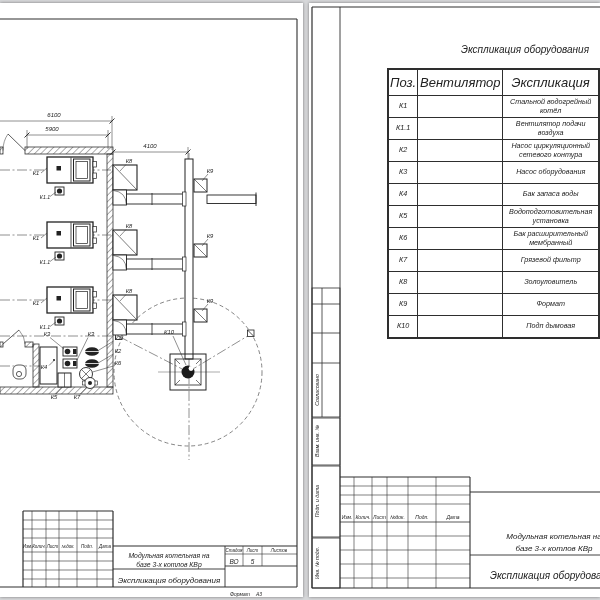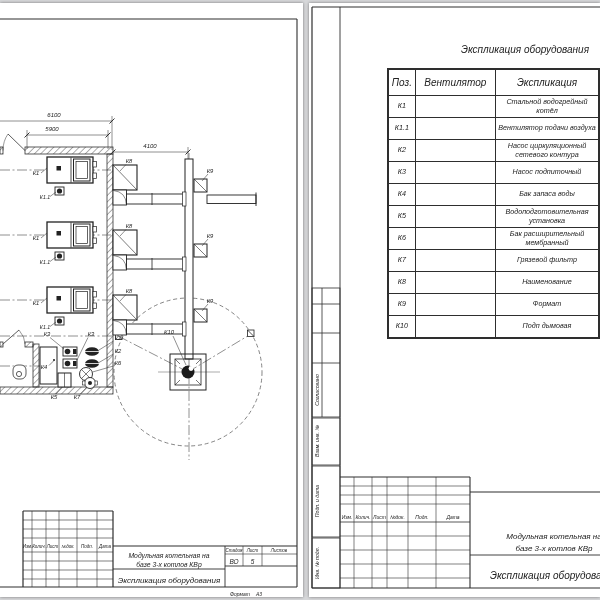--- a/index.html
+++ b/index.html
@@ -10,21 +10,21 @@
   .sheet-left{left:0;width:303px;}
   .sheet-right{left:309px;width:291px;}
   .sheet svg{position:absolute;left:0;top:0;}
   svg text{font-family:"Liberation Sans",sans-serif;font-style:italic;fill:#222;}
   .spec-title{position:absolute;left:86px;top:41px;width:260px;text-align:center;
               font:italic 10px "Liberation Sans",sans-serif;color:#222;}
   table.spec{position:absolute;left:78px;top:65px;border-collapse:collapse;table-layout:fixed;
              border:2px solid #2e2e2e;background:#fff;}
   .spec th,.spec td{border:1px solid #2e2e2e;font:italic 7.2px/1.2 "Liberation Sans",sans-serif;
              font-weight:normal;color:#222;text-align:center;vertical-align:middle;padding:0 1px;}
-  .spec th{height:25px;font-size:10px;margin-top:16px;}
+  .spec th{height:25px;font-size:13px;margin-top:16px;}
   .spec td{height:21px;}
   .c-pos{width:29px;}.c-des{width:88px;}.c-name{width:112px;}
 </style>
 </head>
 <body>
 
 <div class="stage">
 
   <div class="sheet sheet-left">
     <svg width="303" height="594" viewBox="0 0 303 594">
@@ -365,21 +365,21 @@
             <td>Вентилятор подачи воздуха</td>
           </tr>
       <tr>
             <td>К2</td>
             <td></td>
             <td>Насос циркуляционный сетевого контура</td>
           </tr>
       <tr>
             <td>К3</td>
             <td></td>
-            <td>Насос подпиточный</td>
+            <td>Насос оборудования</td>
           </tr>
       <tr>
             <td>К4</td>
             <td></td>
             <td>Бак запаса воды</td>
           </tr>
       <tr>
             <td>К5</td>
             <td></td>
             <td>Водоподготовительная установка</td>
@@ -390,21 +390,21 @@
             <td>Бак расширительный мембранный</td>
           </tr>
       <tr>
             <td>К7</td>
             <td></td>
             <td>Грязевой фильтр</td>
           </tr>
       <tr>
             <td>К8</td>
             <td></td>
-            <td>Наименование</td>
+            <td>Золоуловитель</td>
           </tr>
       <tr>
             <td>К9</td>
             <td></td>
             <td>Формат</td>
           </tr>
       <tr>
             <td>К10</td>
             <td></td>
             <td>Подп дымовая</td>

